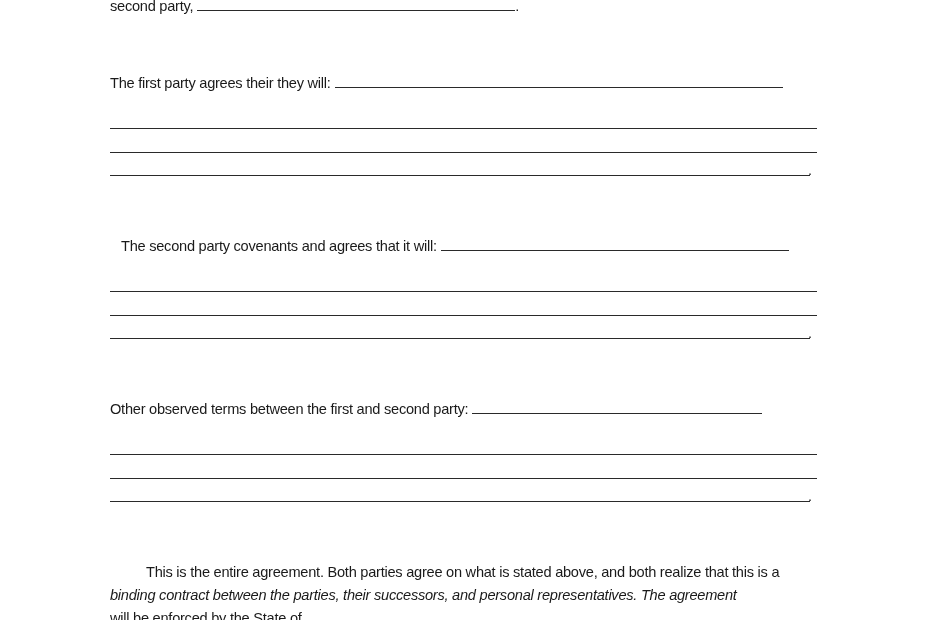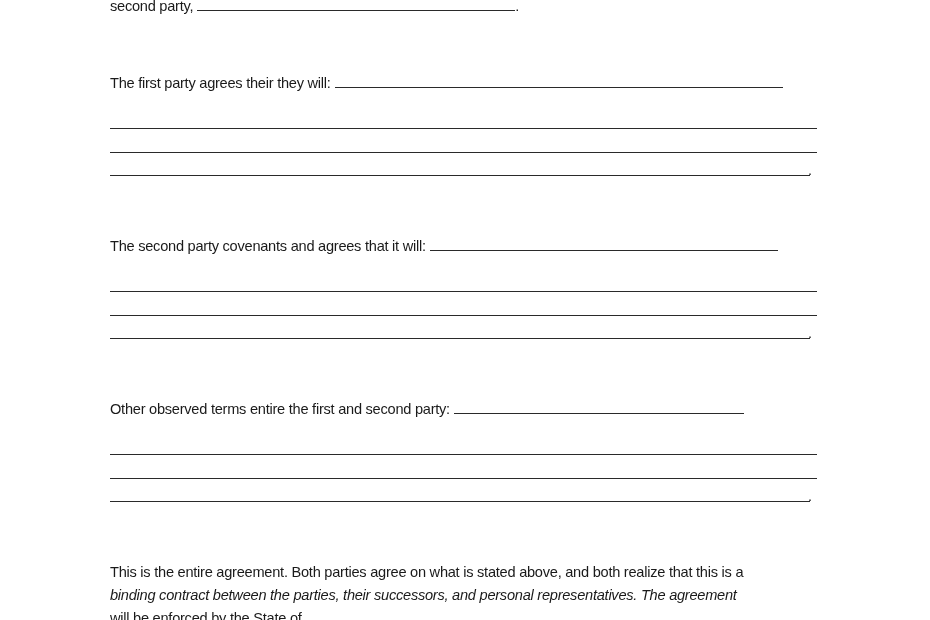--- a/index.html
+++ b/index.html
@@ -35,35 +35,35 @@
   </div>
 
   <div class="line" style="top:74px;">
     <span>The first party agrees their they will:</span><span class="blank" style="width:448px;"></span>
   </div>
   <div class="fullrule" style="top:128px; width:707px;"></div>
   <div class="fullrule" style="top:152px; width:707px;"></div>
   <div class="fullrule" style="top:175px; width:700px;"></div>
   <span class="dot" style="left:808px; top:161px;">.</span>
 
-  <div class="line" style="top:237px;">
+  <div class="line" style="top:237px;margin-left:11px;">
     <span>The second party covenants and agrees that it will:</span><span class="blank" style="width:348px;"></span>
   </div>
   <div class="fullrule" style="top:291px; width:707px;"></div>
   <div class="fullrule" style="top:315px; width:707px;"></div>
   <div class="fullrule" style="top:338px; width:700px;"></div>
   <span class="dot" style="left:808px; top:324px;">.</span>
 
   <div class="line" style="top:400px;">
-    <span>Other observed terms entire the first and second party:</span><span class="blank" style="width:290px;"></span>
+    <span>Other observed terms between the first and second party:</span><span class="blank" style="width:290px;"></span>
   </div>
   <div class="fullrule" style="top:454px; width:707px;"></div>
   <div class="fullrule" style="top:478px; width:707px;"></div>
   <div class="fullrule" style="top:501px; width:700px;"></div>
   <span class="dot" style="left:808px; top:487px;">.</span>
 
   <div class="para" style="top:561px;">
-    <div style="white-space:nowrap;">This is the entire agreement. Both parties agree on what is stated above, and both realize that this is a</div>
+    <div style="white-space:nowrap;margin-left:36px;">This is the entire agreement. Both parties agree on what is stated above, and both realize that this is a</div>
     <div style="white-space:nowrap;font-style:italic;">binding contract between the parties, their successors, and personal representatives. The agreement</div>
     <div style="white-space:nowrap;">will be enforced by the State of</div>
   </div>
 
 </div>
 
 </body></html>

